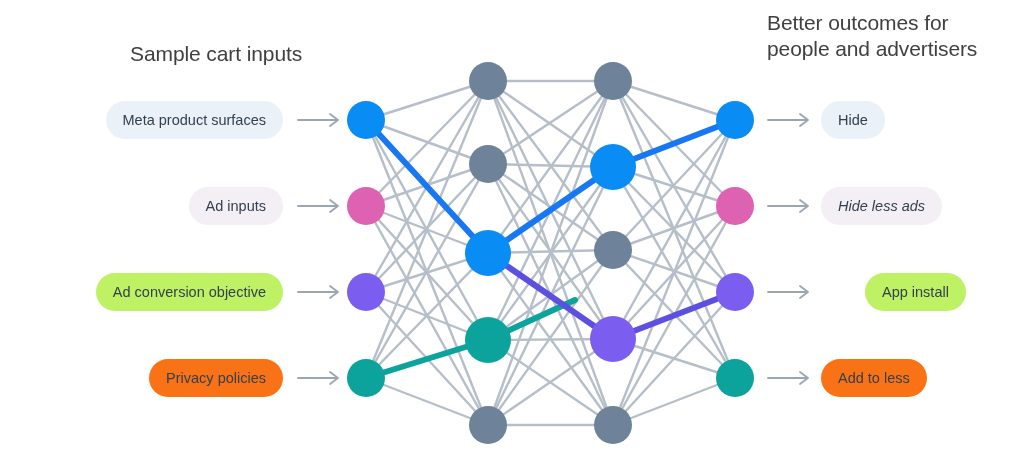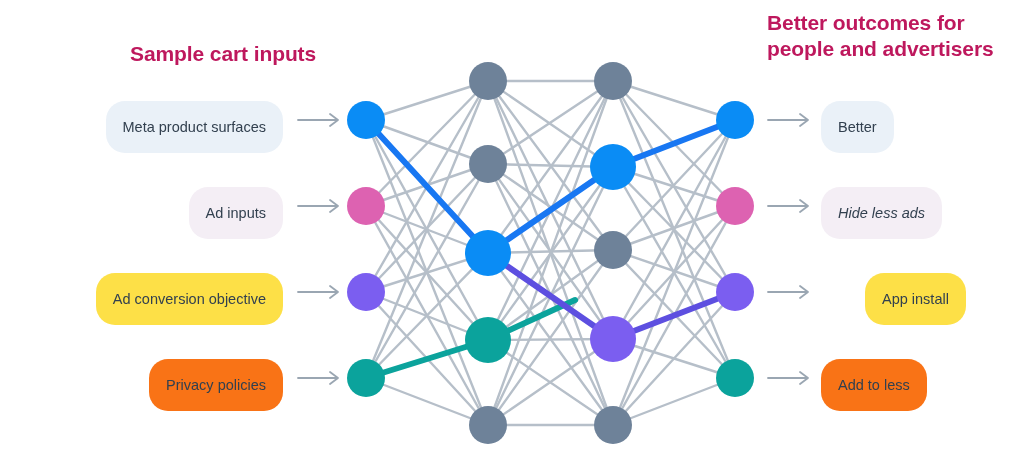--- a/index.html
+++ b/index.html
@@ -7,44 +7,44 @@
     width:1024px;height:457px;
     background:#ffffff;
     font-family:"Liberation Sans","DejaVu Sans",sans-serif;
     overflow:hidden;
     position:relative;
   }
   #stage{position:absolute;inset:0;width:1024px;height:457px;}
 
   .heading{
     position:absolute;
-    color:#be185d;
+    color:#404040;
     font-size:21px;
-    font-weight:700;
+    font-weight:400;
     letter-spacing:-0.1px;
     line-height:26px;
     white-space:pre-line;
   }
   #heading-left{left:130px;top:41px;}
   #heading-right{left:767px;top:10px;text-align:left;}
 
   .pill{
     position:absolute;
     display:flex;align-items:center;justify-content:center;
-    height:52px;
+    height:38px;
     border-radius:19px;
     font-size:14.5px;
     color:#32404f;
     padding:0 17px;
     box-sizing:border-box;
     white-space:nowrap;
   }
   .pill.blue{background:#eaf1f8;}
   .pill.pink{background:#f4eef5;}
-  .pill.purple{background:#fde047;}
+  .pill.purple{background:#bef264;}
   .pill.teal{background:#f97316;}
 
   .arrow{position:absolute;}
 
   svg#net{position:absolute;left:0;top:0;width:1024px;height:457px;}
 </style>
 </head>
 <body>
 
 <div id="stage">
@@ -155,21 +155,21 @@
       <div class="pill pink" style="top: 187px; right: 741px;">
         <span>Ad inputs</span>
       </div>
       <div class="pill purple" style="top: 273px; right: 741px;">
         <span>Ad conversion objective</span>
       </div>
       <div class="pill teal" style="top: 359px; right: 741px;">
         <span>Privacy policies</span>
       </div>
       <div class="pill blue" style="top: 101px; left: 821px;">
-        <span>Better</span>
+        <span>Hide</span>
       </div>
       <div class="pill pink" style="top: 187px; left: 821px; font-style: italic;">
         <span>Hide less ads</span>
       </div>
       <div class="pill purple" style="top: 273px; left: 865px;">
         <span>App install</span>
       </div>
       <div class="pill teal" style="top: 359px; left: 821px;">
         <span>Add to less</span>
       </div>

